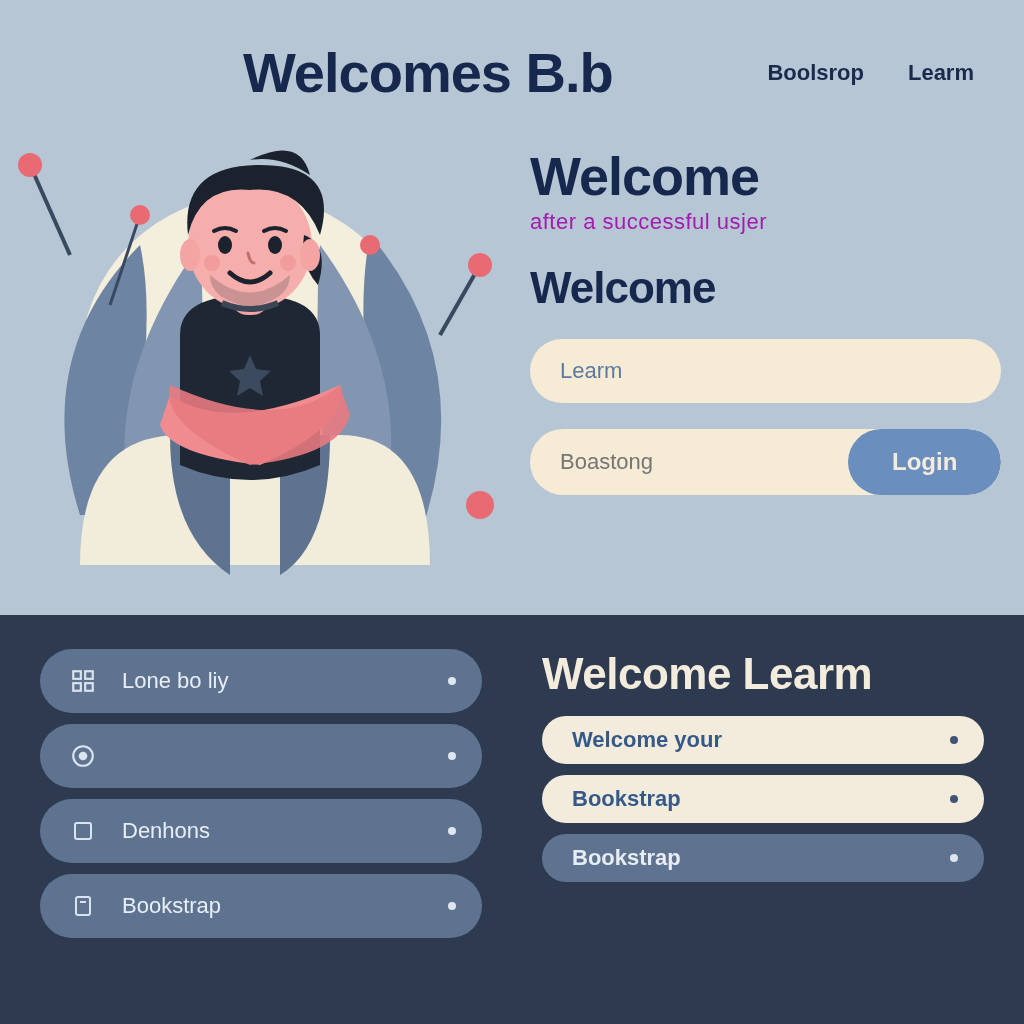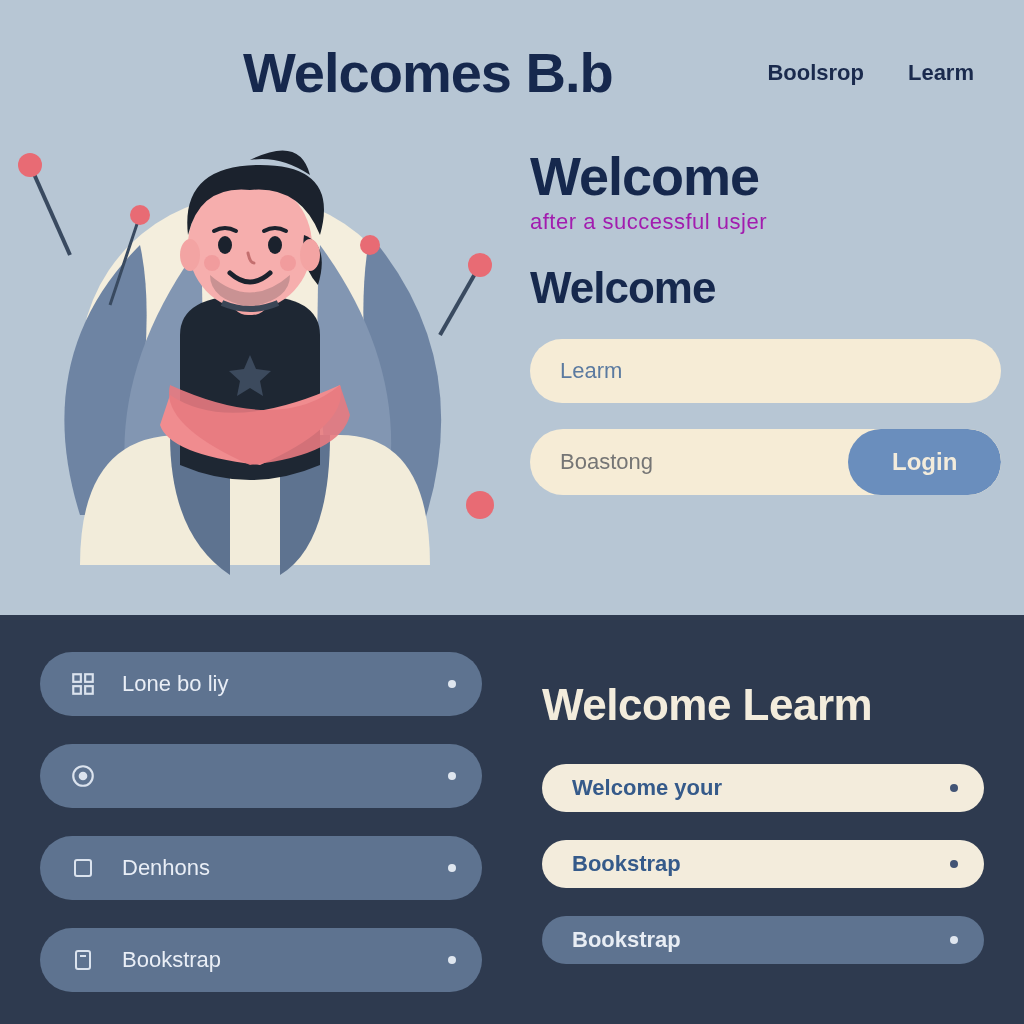--- a/index.html
+++ b/index.html
@@ -129,22 +129,21 @@
     background: #2e3a4f;
     padding: 34px 40px 40px 40px;
     height: 420px;
     display: flex;
     gap: 60px;
   }
   .band-left, .band-right {
     flex: 1;
     display: flex;
     flex-direction: column;
-    gap: 28px;
-    justify-content: center;
+    gap: 11px;
   }
 
   .dark-pill {
     background: #5e7390;
     border-radius: 40px;
     height: 64px;
     display: flex;
     align-items: center;
     padding: 0 26px;
     color: #e9eef6;

